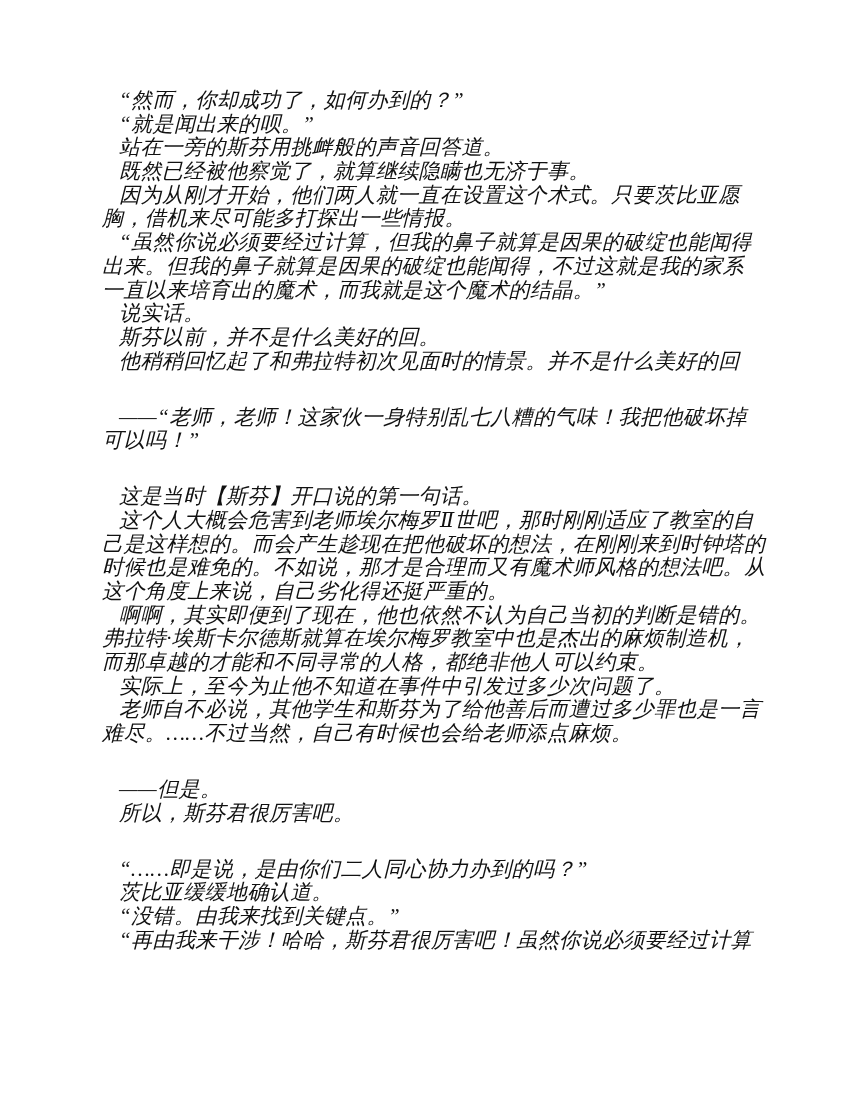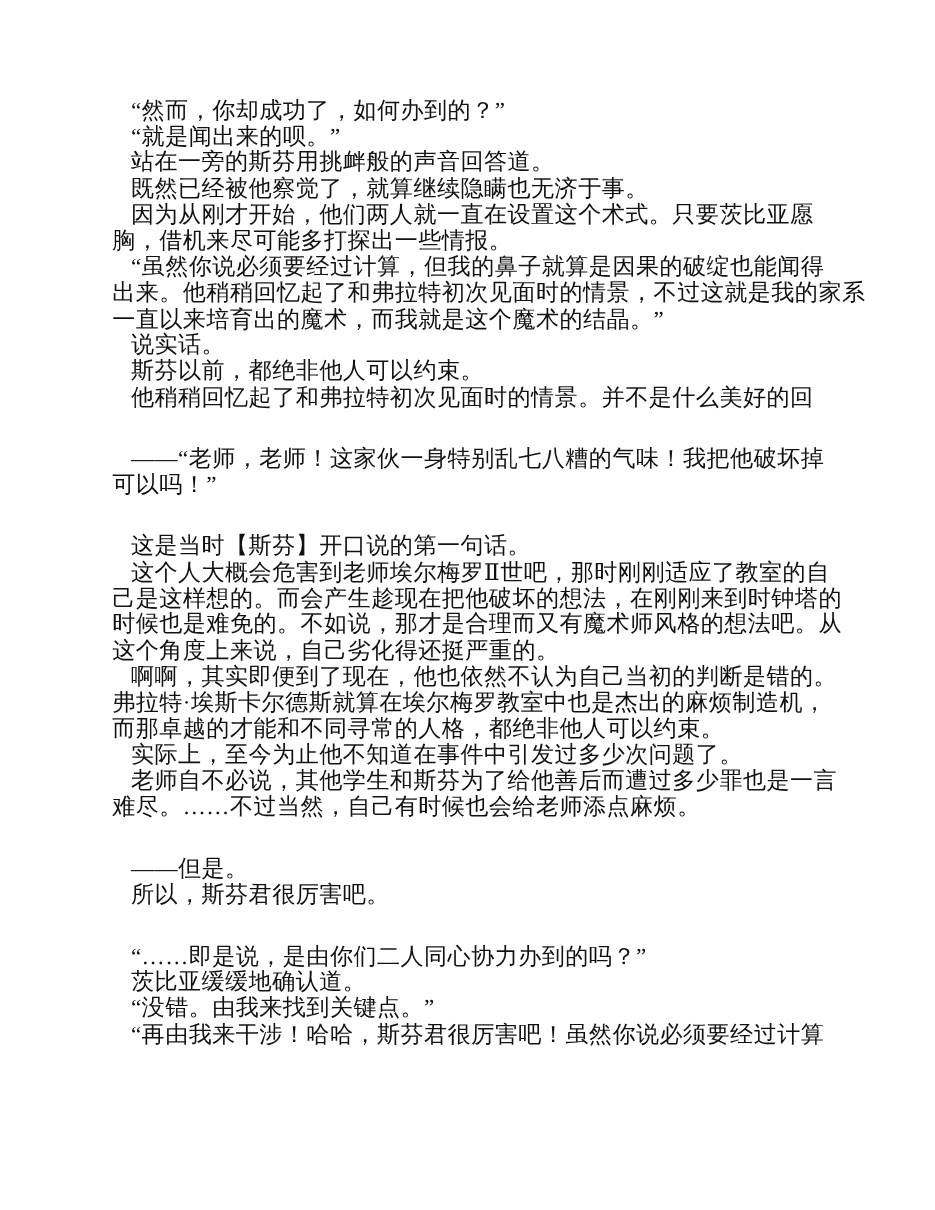--- a/index.html
+++ b/index.html
@@ -1,18 +1,18 @@
 <!DOCTYPE html>
 <html><head>
 <meta charset="utf-8">
 <style>
   html, body { margin: 0; padding: 0; background: #ffffff; }
   body { width: 850px; height: 1100px; position: relative; overflow: hidden; }
   .page {
-    position: absolute; left: 0; top: 0; width: 790px; height: 1100px; background: #ffffff;
+    position: absolute; left: 0; top: 0; width: 790px; height: 1100px; background: #ffffff; font-style: italic;
   }
   .text-block {
     position: absolute; left: 102px; top: 89px; width: 645px;
     font-family: "Liberation Serif", "DejaVu Serif", serif;
     font-size: 21px; letter-spacing: 0.4px; color: #111111;
   }
   .ln { height: 23.7px; line-height: 23.7px; white-space: nowrap; }
   .ind { padding-left: 17px; }
   .gap { height: 32.3px; }
 </style>
@@ -21,24 +21,24 @@
 
 <div class="page">
   <div class="text-block">
     <div class="ln ind">“然而，你却成功了，如何办到的？”</div>
     <div class="ln ind">“就是闻出来的呗。”</div>
     <div class="ln ind">站在一旁的斯芬用挑衅般的声音回答道。</div>
     <div class="ln ind">既然已经被他察觉了，就算继续隐瞒也无济于事。</div>
     <div class="ln ind">因为从刚才开始，他们两人就一直在设置这个术式。只要茨比亚愿</div>
     <div class="ln">胸，借机来尽可能多打探出一些情报。</div>
     <div class="ln ind">“虽然你说必须要经过计算，但我的鼻子就算是因果的破绽也能闻得</div>
-    <div class="ln">出来。他稍稍回忆起了和弗拉特初次见面时的情景，不过这就是我的家系</div>
+    <div class="ln">出来。但我的鼻子就算是因果的破绽也能闻得，不过这就是我的家系</div>
     <div class="ln">一直以来培育出的魔术，而我就是这个魔术的结晶。”</div>
     <div class="ln ind">说实话。</div>
-    <div class="ln ind">斯芬以前，都绝非他人可以约束。</div>
+    <div class="ln ind">斯芬以前，并不是什么美好的回。</div>
     <div class="ln ind">他稍稍回忆起了和弗拉特初次见面时的情景。并不是什么美好的回</div>
     <div class="ln gap"></div>
     <div class="ln ind">——“老师，老师！这家伙一身特别乱七八糟的气味！我把他破坏掉</div>
     <div class="ln">可以吗！”</div>
     <div class="ln gap"></div>
     <div class="ln ind">这是当时【斯芬】开口说的第一句话。</div>
     <div class="ln ind">这个人大概会危害到老师埃尔梅罗Ⅱ世吧，那时刚刚适应了教室的自</div>
     <div class="ln">己是这样想的。而会产生趁现在把他破坏的想法，在刚刚来到时钟塔的</div>
     <div class="ln">时候也是难免的。不如说，那才是合理而又有魔术师风格的想法吧。从</div>
     <div class="ln">这个角度上来说，自己劣化得还挺严重的。</div>

